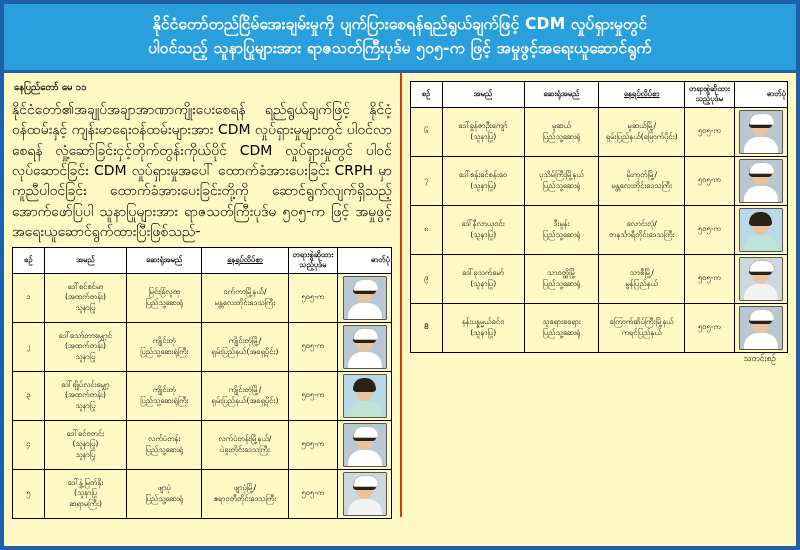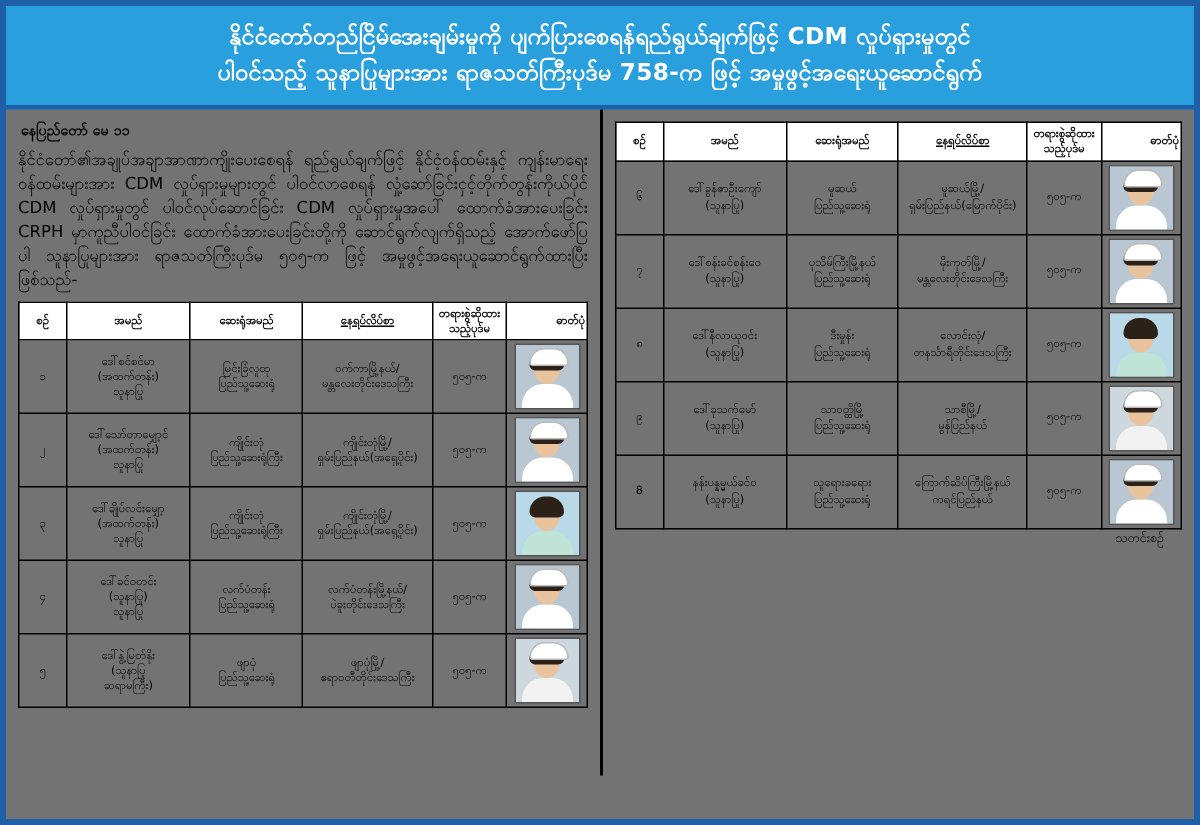--- a/index.html
+++ b/index.html
@@ -7,21 +7,21 @@
     width:800px;height:550px;
     background:#2f6fb5;
     font-family:"DejaVu Sans", sans-serif;
     overflow:hidden;
   }
   .page{
     position:relative;
     width:800px;height:550px;
     box-sizing:border-box;
     border:4px solid #1f5fa8;
-    background:#737373;
+    background:#fef9c3;
   }
   .banner{
     background:#29a0dd;
     color:#ffffff;
     padding:8px 10px 10px 10px;
     text-align:center;
     font-size:15.5px;
     line-height:1.55;
     font-weight:bold;
     letter-spacing:.2px;
@@ -30,30 +30,30 @@
   .banner div{white-space:nowrap;overflow:hidden;text-overflow:clip;}
   .body{
     display:flex;
     height:444px;
     box-sizing:border-box;
   }
   .col{
     box-sizing:border-box;
     padding:6px 8px 4px 8px;
   }
-  .col-left{width:400px;border-right:2px solid #000000;}
+  .col-left{width:400px;border-right:2px solid #c2410c;}
   .col-right{width:396px;}
   .dateline{
     font-size:9.5px;
     color:#000;
     margin:2px 0 4px 2px;
     font-weight:bold;
   }
   .para{
-    font-size:11px;
+    font-size:14px;
     line-height:1.45;
     text-align:justify;
     color:#000;
     margin:0 0 6px 0;
   }
   table{
     border-collapse:collapse;
     width:100%;
     table-layout:fixed;
   }
@@ -120,21 +120,21 @@
   }
   .right-table-wrap{margin-top:2px;}
 </style>
 </head>
 <body>
 
 <div class="page">
 
   <div class="banner">
     <div>နိုင်ငံတော်တည်ငြိမ်အေးချမ်းမှုကို ပျက်ပြားစေရန်ရည်ရွယ်ချက်ဖြင့် CDM လှုပ်ရှားမှုတွင်</div>
-    <div>ပါဝင်သည့် သူနာပြုများအား ရာဇသတ်ကြီးပုဒ်မ 758-က ဖြင့် အမှုဖွင့်အရေးယူဆောင်ရွက်</div>
+    <div>ပါဝင်သည့် သူနာပြုများအား ရာဇသတ်ကြီးပုဒ်မ ၅၀၅-က ဖြင့် အမှုဖွင့်အရေးယူဆောင်ရွက်</div>
   </div>
 
   <div class="body">
 
     <div class="col col-left">
       <div class="dateline">နေပြည်တော် မေ ၁၁</div>
       <p class="para">နိုင်ငံတော်၏အချုပ်အချာအာဏာကျိုးပေးစေရန် ရည်ရွယ်ချက်ဖြင့် နိုင်ငံ့ဝန်ထမ်းနှင့် ကျန်းမာရေးဝန်ထမ်းများအား CDM လှုပ်ရှားမှုများတွင် ပါဝင်လာစေရန် လှုံ့ဆော်ခြင်းငှင့်တိုက်တွန်းကိုယ်ပိုင် CDM လှုပ်ရှားမှုတွင် ပါဝင်လုပ်ဆောင်ခြင်း CDM လှုပ်ရှားမှုအပေါ် ထောက်ခံအားပေးခြင်း CRPH မှာကူညီပါဝင်ခြင်း ထောက်ခံအားပေးခြင်းတို့ကို ဆောင်ရွက်လျက်ရှိသည့် အောက်ဖော်ပြပါ သူနာပြုများအား ရာဇသတ်ကြီးပုဒ်မ ၅၀၅-က ဖြင့် အမှုဖွင့်အရေးယူဆောင်ရွက်ထားပြီးဖြစ်သည်-</p>
       <table>
         <thead>
           <tr>

